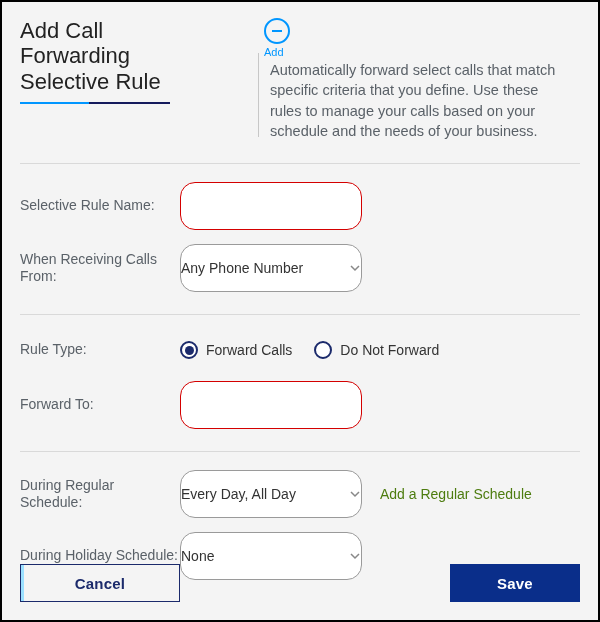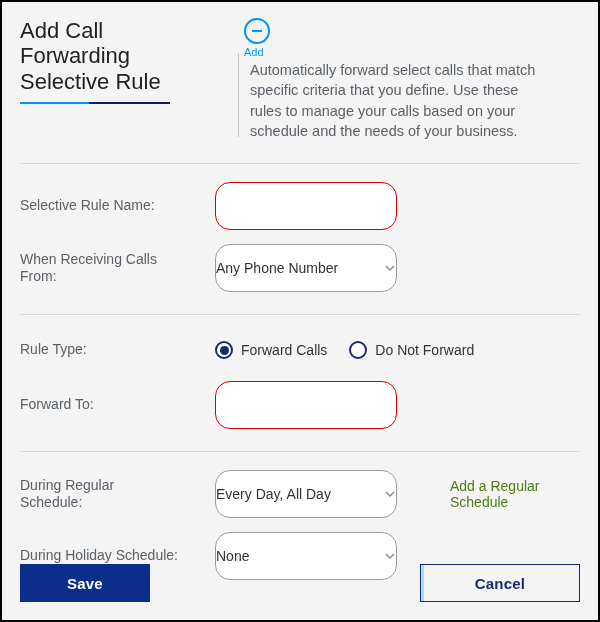--- a/index.html
+++ b/index.html
@@ -17,20 +17,21 @@
     height: 622px;
     border: 2px solid #000;
     background: #f4f4f4;
     position: relative;
     padding: 16px 18px 18px 18px;
   }
 
   
   .header {
     display: flex;
+    gap: 20px;
     align-items: flex-start;
   }
   .title-wrap { width: 170px; flex: 0 0 auto; }
   .title {
     font-size: 22px;
     line-height: 1.15;
     color: #222;
     margin: 0;
     font-weight: 400;
   }
@@ -85,21 +86,20 @@
   .section-divider {
     border: none;
     border-top: 1px solid #d9d9d9;
     margin: 22px 0 18px;
   }
   .row {
     display: flex;
     align-items: center;
     margin-bottom: 14px;
     min-height: 34px;
-    gap: 35px;
   }
   .row .label {
     flex: 0 0 160px;
     font-size: 14px;
     color: #5a6168;
     line-height: 1.25;
   }
   .row .control { flex: 0 0 auto; }
   .row .aux {
     margin-left: 18px;
@@ -282,17 +282,17 @@
       <div class="select">
         <span class="select-text">None</span>
         <svg class="chevron" width="12" height="12" viewBox="0 0 12 12">
           <polyline points="2,4 6,8 10,4" fill="none" stroke="#888" stroke-width="1.5"></polyline>
         </svg>
       </div>
     </div>
   </div>
 
   <div class="button-bar">
+    <div class="btn cancel">Cancel</div>
     <div class="btn save">Save</div>
-    <div class="btn cancel">Cancel</div>
   </div>
 
 </div>
 
 </body></html>

